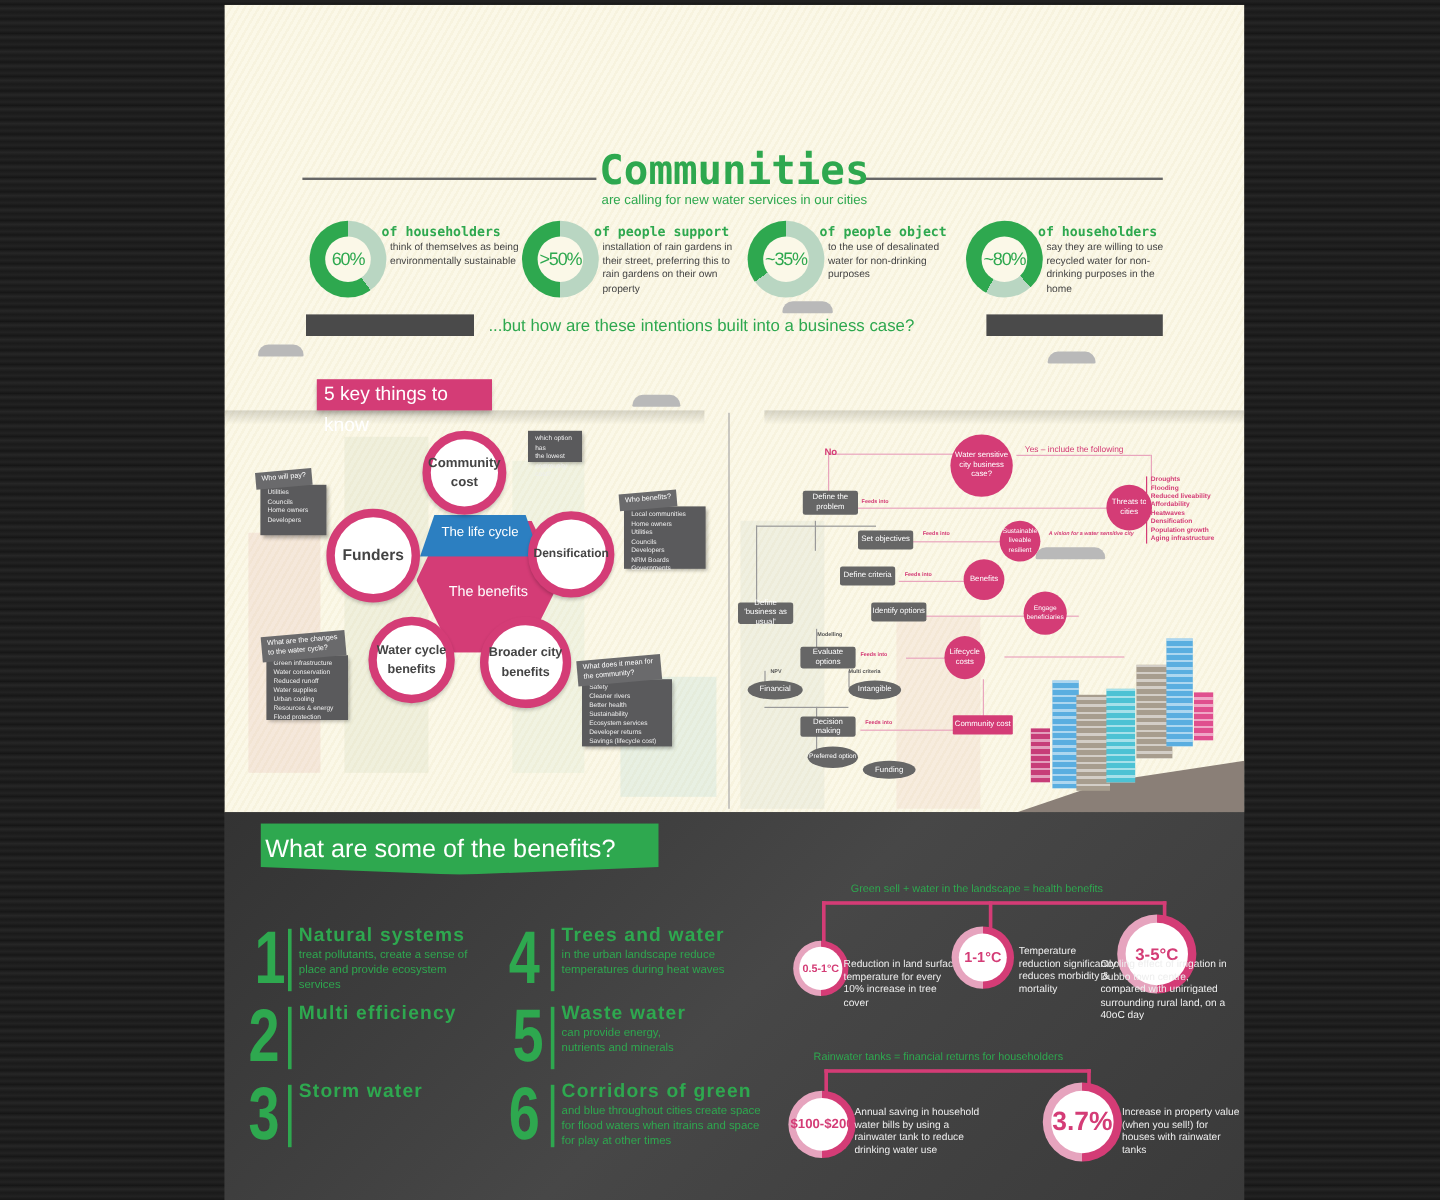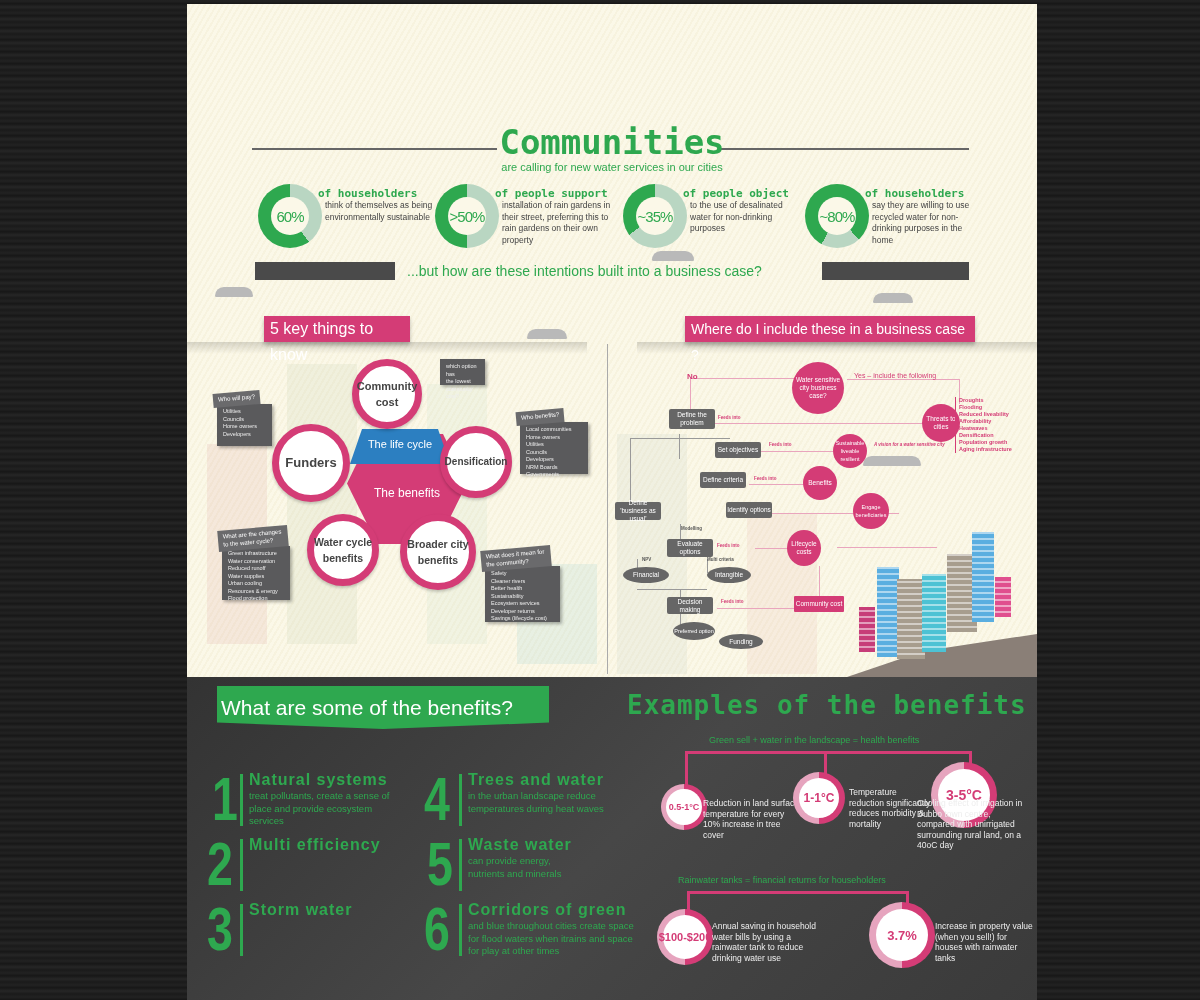--- a/index.html
+++ b/index.html
@@ -101,21 +101,20 @@
     <div class="bar-dark" style="left:68px;top:258px;width:140px"></div>
     <div class="question">...but how are these intentions built into a business case?</div>
     <div class="bar-dark" style="left:635px;top:258px;width:147px"></div>
     <div class="cloud" style="left:28px;top:283px;width:38px;height:10px"></div>
     <div class="cloud" style="left:686px;top:289px;width:40px;height:10px"></div>
     <div class="cloud" style="left:340px;top:325px;width:40px;height:10px"></div>
 
     <div class="ribbon-shadow" style="left:0;top:338px;width:400px"></div>
     <div class="ribbon-shadow" style="left:450px;top:338px;width:400px"></div>
     <div class="pink-banner" style="left:77px;top:312px;width:146px">5 key things to know</div>
-    <div class="pink-banner" style="left:498px;top:312px;width:290px;font-size:14px">Where do I include these in a business case ?</div>
 
     <div class="abs" style="left:20px;top:440px;width:60px;height:200px;background:rgba(220,160,160,.18)"></div>
     <div class="abs" style="left:100px;top:360px;width:70px;height:280px;background:rgba(200,210,180,.2)"></div>
     <div class="abs" style="left:240px;top:380px;width:60px;height:260px;background:rgba(200,220,200,.18)"></div>
     <div class="abs" style="left:330px;top:560px;width:80px;height:100px;background:rgba(160,210,210,.2)"></div>
 
     <div class="pent"></div>
     <div class="lifecycle"></div>
     <div class="lbl-white" style="left:163px;top:434px;width:100px;font-size:11px">The life cycle</div>
     <div class="lbl-white" style="left:160px;top:482px;width:120px;font-size:12px">The benefits</div>
@@ -274,21 +273,20 @@
   <div class="num" style="left:240px;top:830px">5</div>
   <div class="nbar" style="left:272px;top:835px;height:52px"></div>
   <div class="btitle" style="left:281px;top:832px">Waste water</div>
   <div class="bdesc" style="left:281px;top:851px;width:110px">can provide energy, nutrients and minerals</div>
 
   <div class="num" style="left:237px;top:895px">6</div>
   <div class="nbar" style="left:272px;top:900px;height:52px"></div>
   <div class="btitle" style="left:281px;top:897px">Corridors of green</div>
   <div class="bdesc" style="left:281px;top:916px;width:170px">and blue throughout cities create space for flood waters when itrains and space for play at other times</div>
 
-  <div class="ex-title">Examples of the benefits</div>
   <div class="eq" style="left:522px;top:731px">Green sell + water in the landscape = health benefits</div>
   <div class="pline" style="left:498px;top:747px;width:287px;height:3px"></div>
   <div class="pline" style="left:498px;top:747px;width:3px;height:38px"></div>
   <div class="pline" style="left:637px;top:747px;width:3px;height:25px"></div>
   <div class="pline" style="left:782px;top:747px;width:3px;height:14px"></div>
 
   <div class="bubble" style="left:474px;top:780px;width:46px;height:46px">
       <div class="in" style="width:36px;height:36px;font-size:9px">0.5-1°C</div>
     </div>
   <div class="edesc" style="left:516px;top:794px;width:100px">Reduction in land surface temperature for every 10% increase in tree cover</div>
@@ -307,16 +305,16 @@
   <div class="pline" style="left:500px;top:887px;width:222px;height:3px"></div>
   <div class="pline" style="left:500px;top:887px;width:3px;height:22px"></div>
   <div class="pline" style="left:719px;top:887px;width:3px;height:14px"></div>
 
   <div class="bubble" style="left:470px;top:905px;width:56px;height:56px">
       <div class="in" style="width:44px;height:44px;font-size:11px">$100-$200</div>
     </div>
   <div class="edesc" style="left:525px;top:917px;width:110px">Annual saving in household water bills by using a rainwater tank to reduce drinking water use</div>
 
   <div class="bubble" style="left:682px;top:898px;width:66px;height:66px">
-      <div class="in" style="width:52px;height:52px;font-size:13px">3.7%</div>
+      <div class="in" style="width:52px;height:52px;font-size:22px">3.7%</div>
     </div>
   <div class="edesc" style="left:748px;top:917px;width:100px">Increase in property value (when you sell!) for houses with rainwater tanks</div>
 </div>
 
 </body></html>

